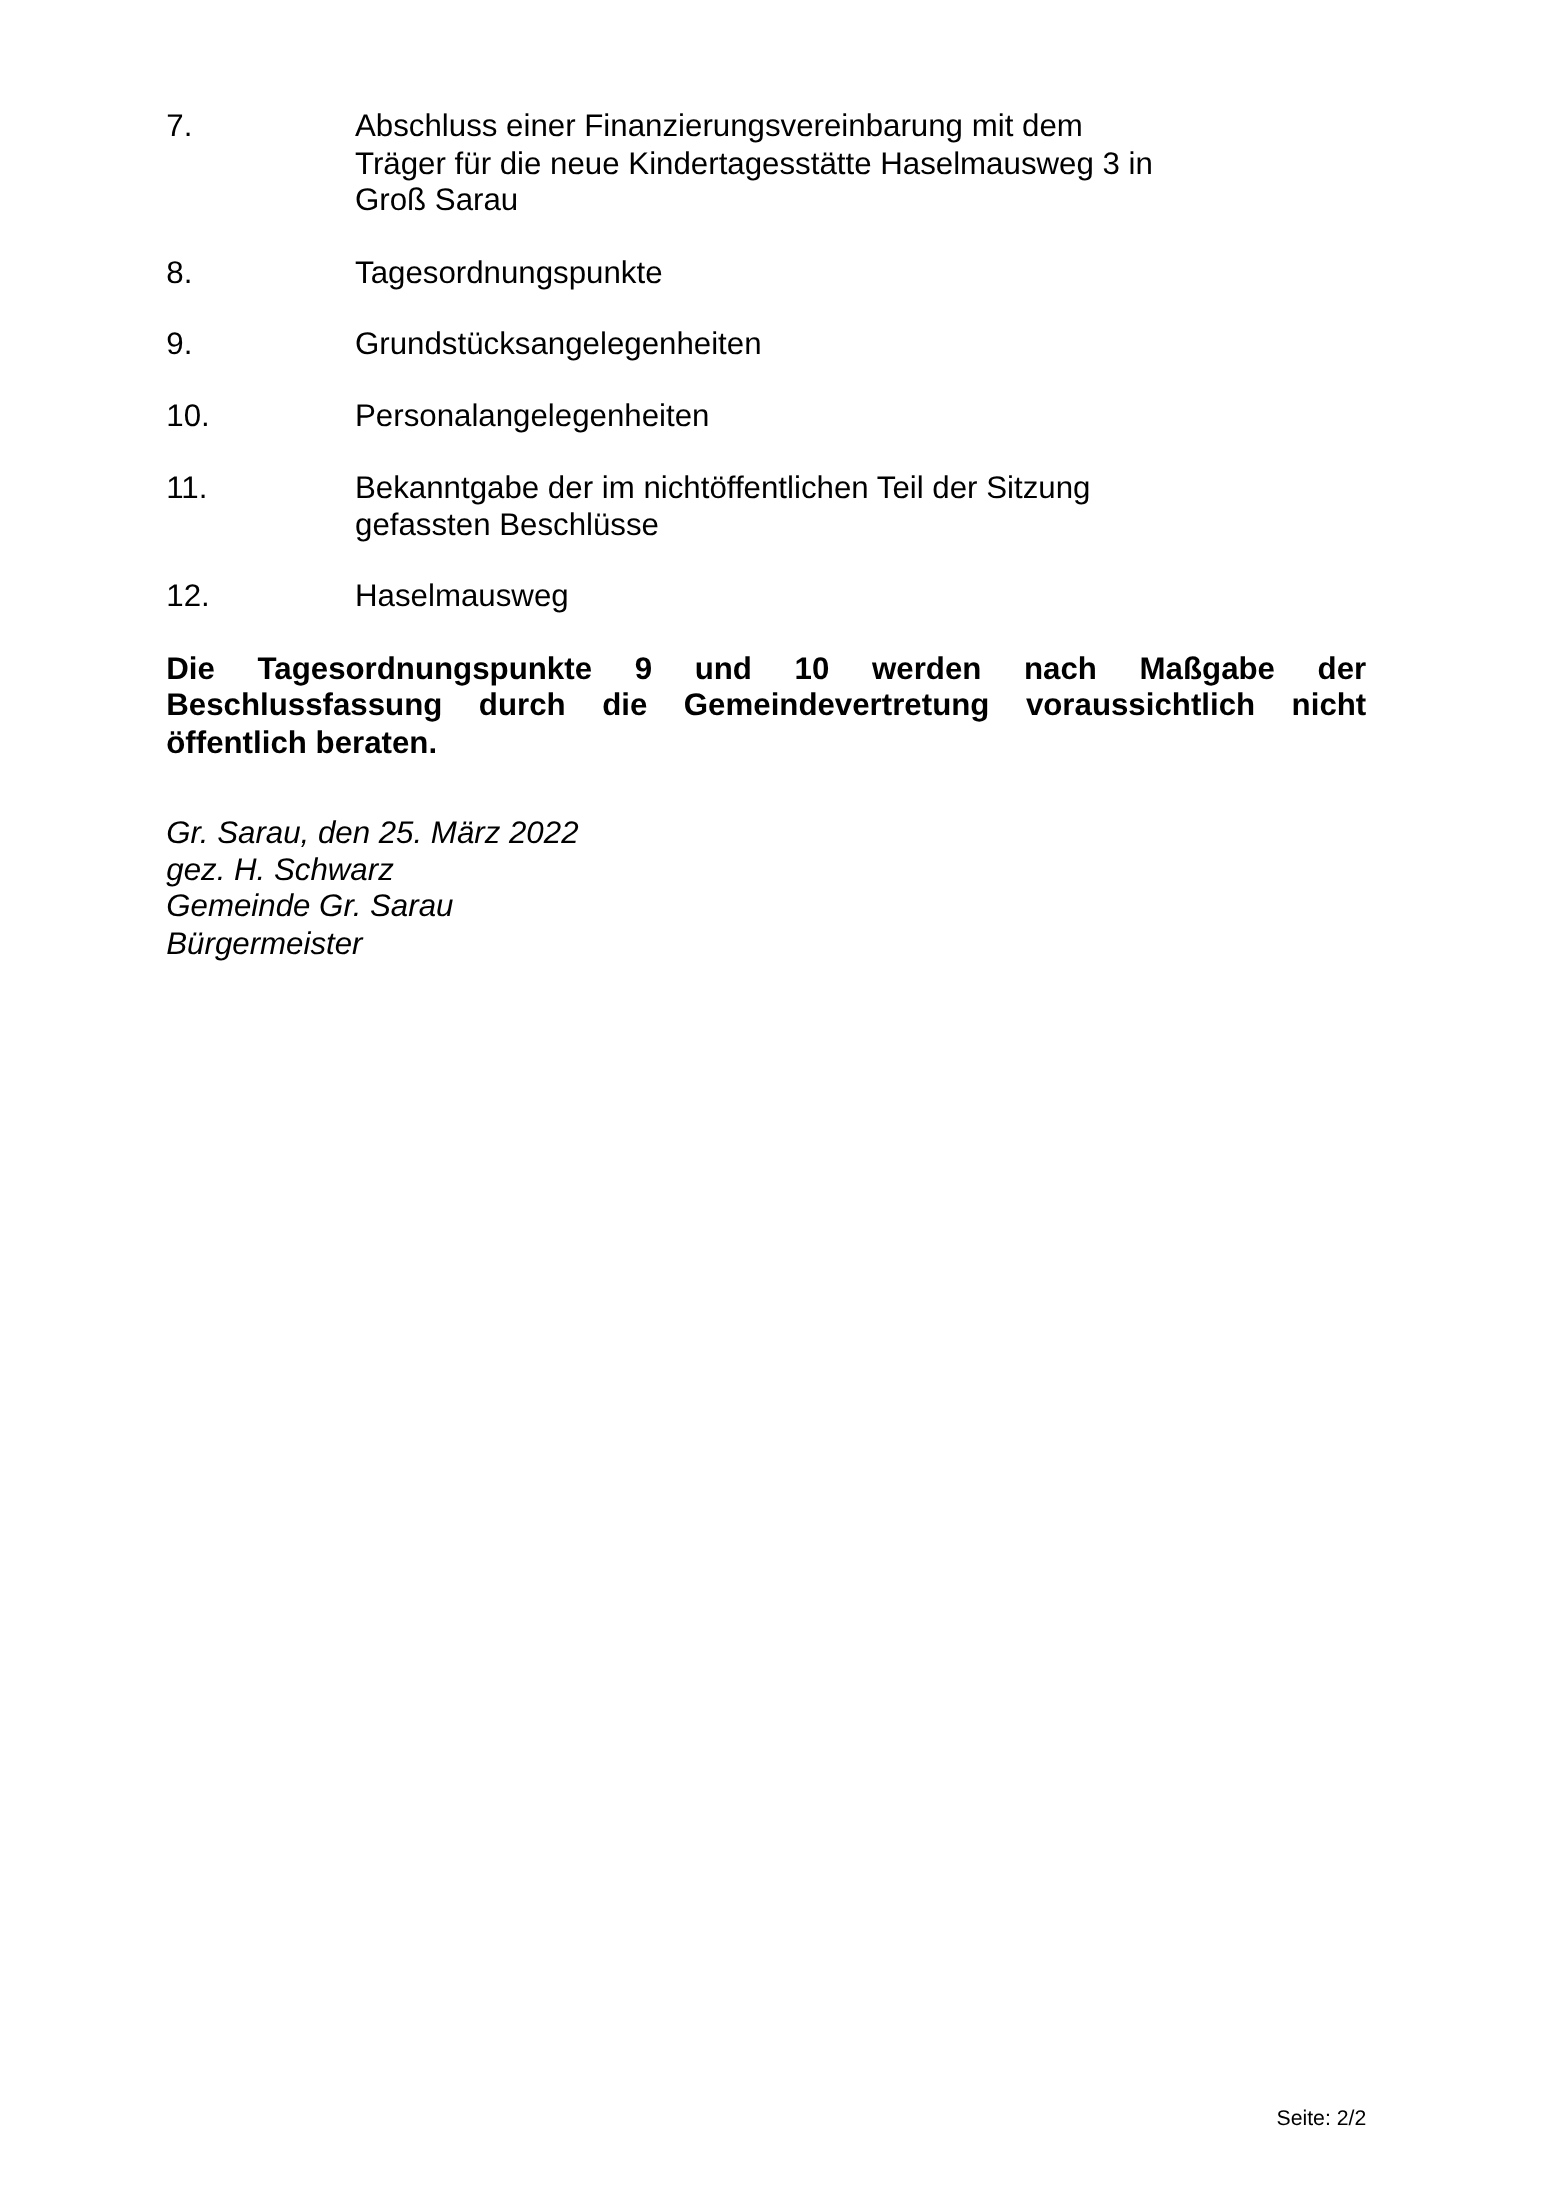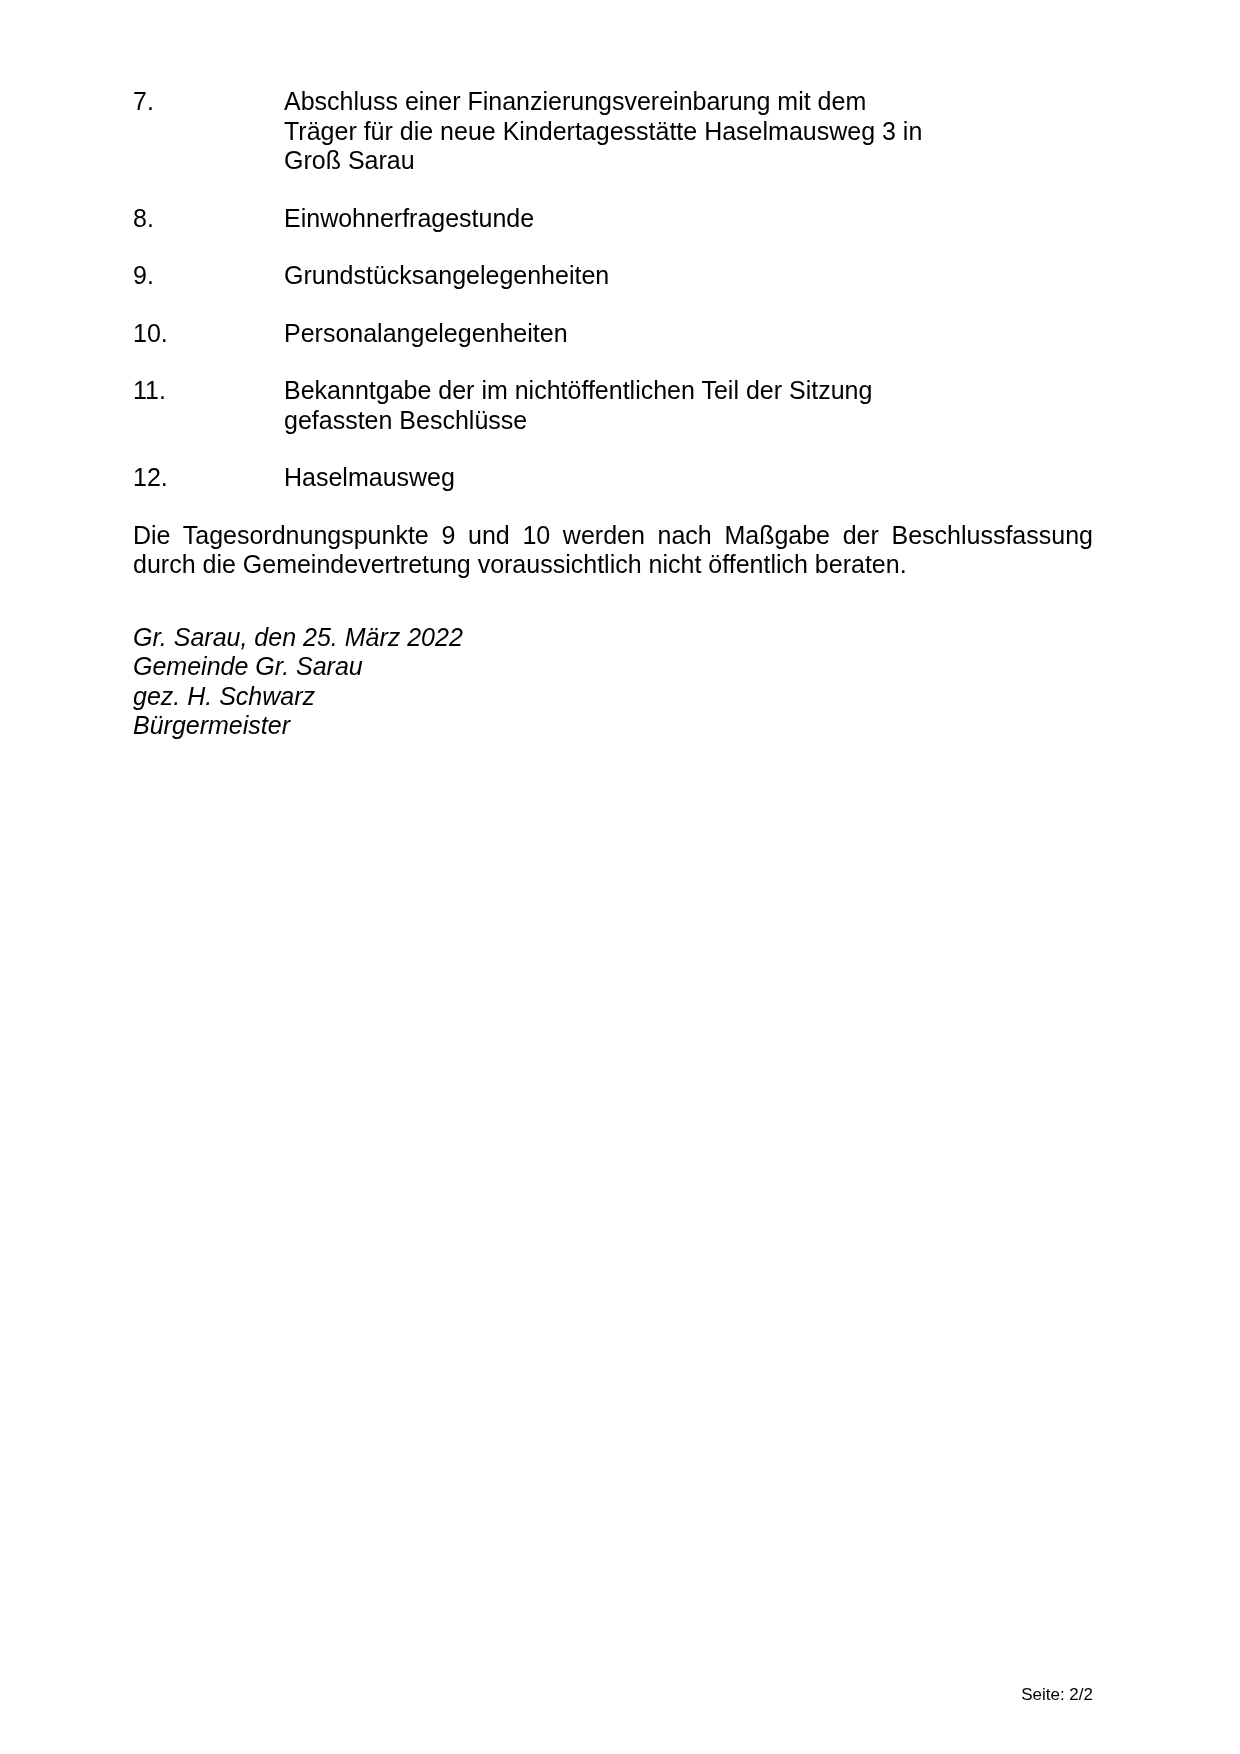--- a/index.html
+++ b/index.html
@@ -33,20 +33,21 @@
     flex-shrink: 0;
   }
   .item-text {
     white-space: pre-line;
     flex: 1;
     margin-left: 27px;
   }
   .note {
     text-align: justify;
     margin: 0 0 0 0;
+    font-weight: bold;
   }
   .signature {
     margin-top: 43px;
     font-style: italic;
   }
   .signature div {
     white-space: nowrap;
   }
   .footer {
     position: absolute;
@@ -66,21 +67,21 @@
 
     <div class="agenda-item">
       <div class="item-number">7.</div>
       <div class="item-text">Abschluss einer Finanzierungsvereinbarung mit dem
 Träger für die neue Kindertagesstätte Haselmausweg 3 in
 Groß Sarau</div>
     </div>
 
     <div class="agenda-item">
       <div class="item-number">8.</div>
-      <div class="item-text">Einwohnerfragestunde</div>
+      <div class="item-text">Tagesordnungspunkte</div>
     </div>
 
     <div class="agenda-item">
       <div class="item-number">9.</div>
       <div class="item-text">Grundstücksangelegenheiten</div>
     </div>
 
     <div class="agenda-item">
       <div class="item-number">10.</div>
       <div class="item-text">Personalangelegenheiten</div>
@@ -94,21 +95,21 @@
 
     <div class="agenda-item">
       <div class="item-number">12.</div>
       <div class="item-text">Haselmausweg</div>
     </div>
 
     <p class="note">Die Tagesordnungspunkte 9 und 10 werden nach Maßgabe der Beschlussfassung durch die Gemeindevertretung voraussichtlich nicht öffentlich beraten.</p>
 
     <div class="signature">
       <div>Gr. Sarau, den 25. März 2022</div>
+      <div>gez. H. Schwarz</div>
       <div>Gemeinde Gr. Sarau</div>
-      <div>gez. H. Schwarz</div>
       <div>Bürgermeister</div>
     </div>
 
   </div>
 
   <div class="footer">Seite: 2/2</div>
 </div>
 
 </body></html>

